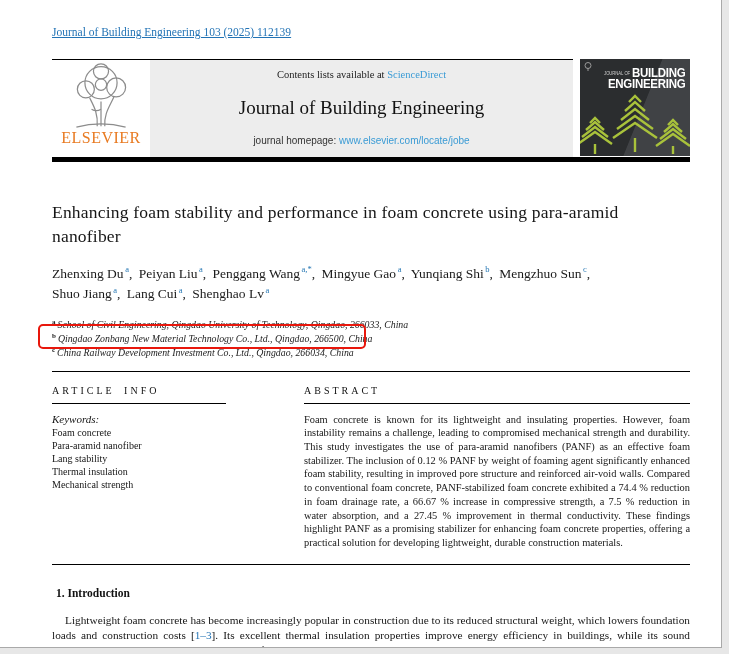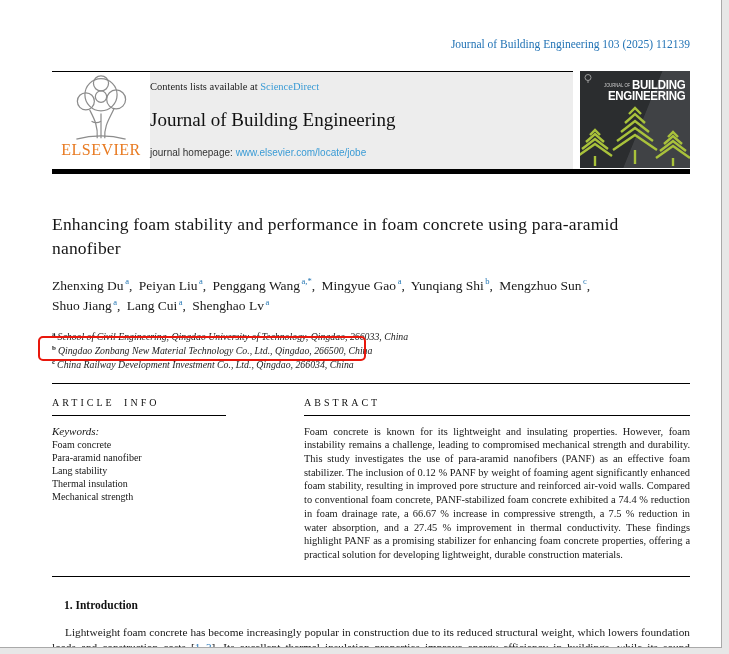--- a/index.html
+++ b/index.html
@@ -14,45 +14,46 @@
     width:721px; height:647px;
     background:#ffffff;
     border-right:1px solid #a9a9a9;
     border-bottom:1px solid #a9a9a9;
     overflow:hidden;
   }
   .content { margin-left:52px; width:638px; }
 
   
   .citation {
-    padding-top:38px;
-    text-align:right;
+    padding-top:26px;
+    text-align:left;
     font-size:11.5px;
     color:#2273b5;
     cursor:pointer;
+    text-decoration:underline;
   }
 
   
   .masthead { margin-top:21px; display:flex; }
   .masthead-left {
     flex:1; display:flex; height:97px;
     border-top:1.5px solid #000;
   }
   .logo-cell {
     width:98px; background:#fff;
     display:flex; flex-direction:column; align-items:center; justify-content:flex-end;
     padding-bottom:11px;
   }
   .elsevier-word {
     color:#e87a21; font-size:16px; letter-spacing:0.5px; line-height:16px;
   }
   .gray-cell {
-    flex:1; background:#ededed; 
+    flex:1; background:#ededed; text-align:center;
     display:flex; flex-direction:column; justify-content:space-between;
-    padding:9px 0 11px; box-sizing:border-box;
+    padding:9px 20px 11px; box-sizing:border-box;
   }
   .contents-line { font-size:10.5px; color:#222; }
   .journal-name { font-size:19px; color:#111; }
   .homepage-line { font-family:"Liberation Sans", sans-serif; font-size:10px; color:#333; }
   .blue-link { color:#3a9bd5; text-decoration:none; cursor:pointer; }
 
   .cover {
     width:110px; height:97px; margin-left:7px;
     position:relative; overflow:hidden; cursor:pointer;
     background:linear-gradient(112deg,#2b2d2f 55%,#404245 55.6%);
@@ -99,21 +100,21 @@
   .col-left { width:174px; margin-right:36px; flex-shrink:0; }
   .col-right { flex:1; }
   .col-head { font-size:10px; letter-spacing:3px; word-spacing:4px; color:#111; }
   .col-rule { border:none; border-top:1.2px solid #000; margin:7px 0 9px; }
   .kw-label { font-style:italic; font-size:11px; line-height:13px; }
   .kw { font-size:10px; line-height:13px; }
   .abstract-text { font-size:10.4px; line-height:13.7px; text-align:justify; color:#161616; }
   .bottom-rule { border:none; border-top:1.3px solid #000; margin:14px 0 0; }
 
   
-  .section-head { margin:22px 12px 0; font-size:11.5px; font-weight:bold; color:#111; }
+  .section-head { margin:22px 4px 0; font-size:11.5px; font-weight:bold; color:#111; }
   .intro-p {
     margin:14px 0 0;
     font-size:11.3px; line-height:15.3px;
     text-align:justify; text-indent:13px; color:#161616;
   }
   .cite { color:#2273b5; cursor:pointer; text-decoration:none; }
 </style>
 </head>
 <body>
 

